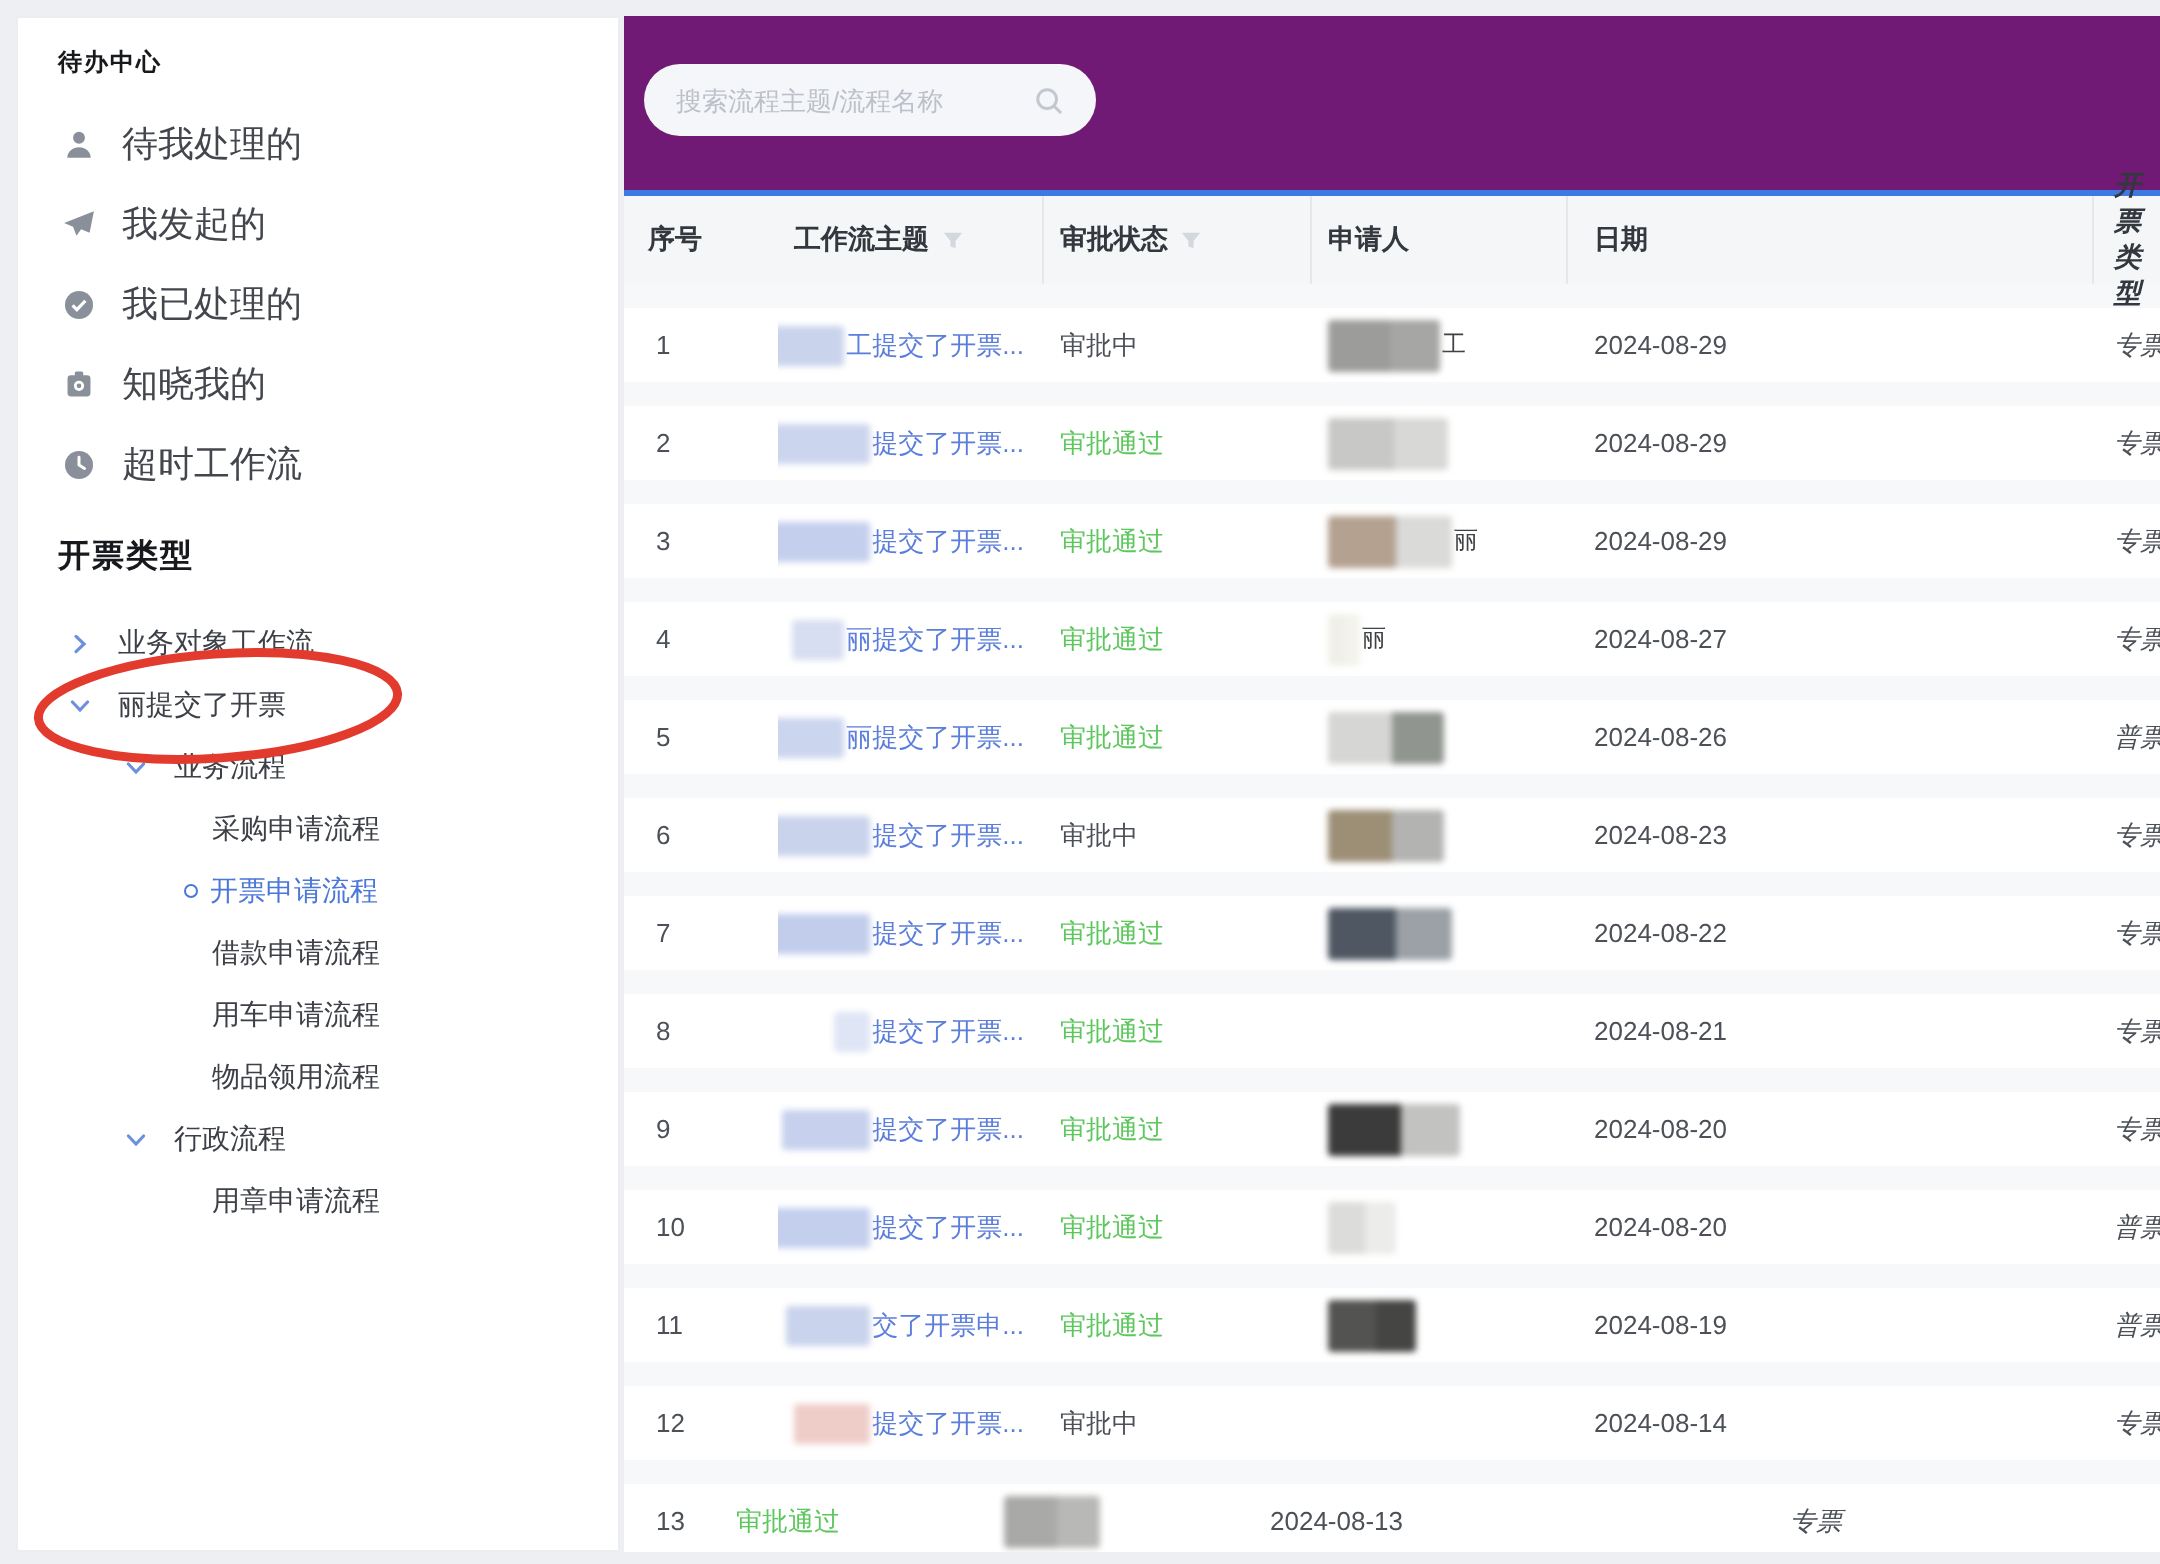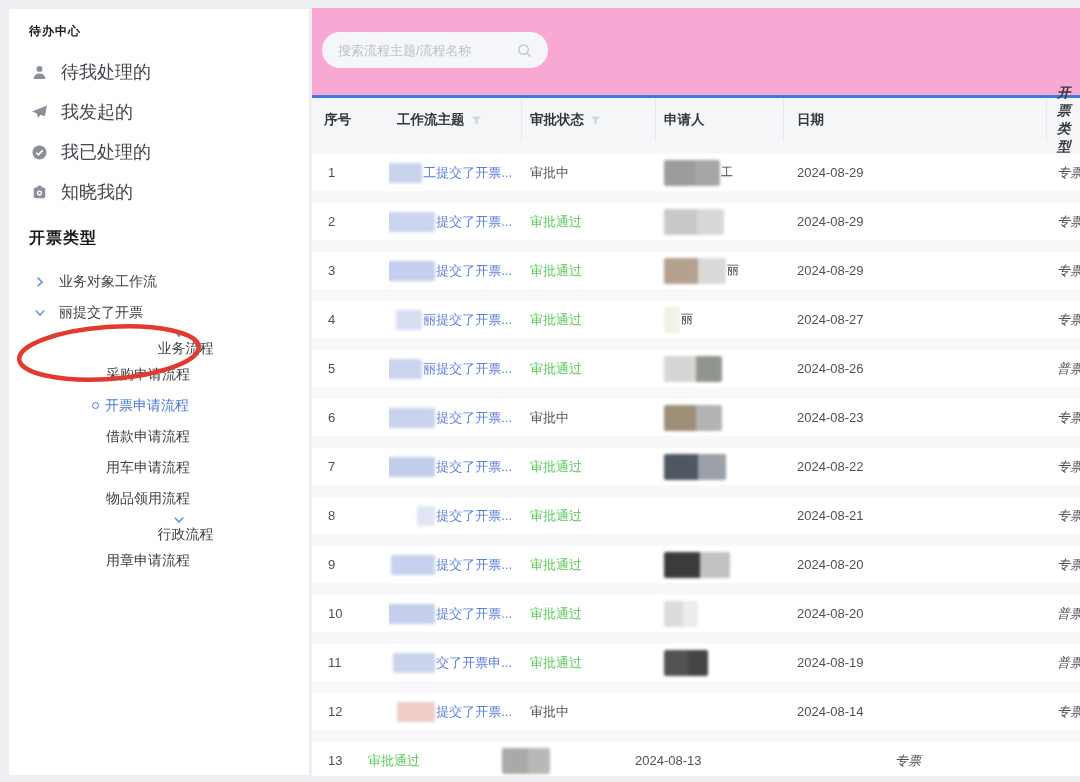--- a/index.html
+++ b/index.html
@@ -20,28 +20,28 @@
   .menu-item { height:40px; display:flex; align-items:center; padding-left:22px; cursor:pointer; }
   .mi-icon { width:17px; height:17px; margin-right:13px; color:#8a9099; flex:none; display:flex; align-items:center; }
   .mi-icon svg { width:17px; height:17px; }
   .mi-label { font-size:18px; color:#43474d; }
   .sb-title2 { margin:16px 0 0 20px; font-size:16px; font-weight:bold; color:#17191d; letter-spacing:1px; }
   .tree { margin-top:17px; position:relative; }
   .tree-item { height:31px; display:flex; align-items:center; font-size:14px; color:#3d4147; cursor:pointer; }
   .tree-item .chev { width:12px; height:12px; margin-right:13px; color:var(--chevron-blue); flex:none; display:flex; align-items:center; }
   .tree-item .chev svg { width:12px; height:12px; }
   .lvl1 { padding-left:25px; }
-  .lvl2 { padding-left:53px;flex-direction:column; }
+  .lvl2 { padding-left:53px; }
   .lvl3 { padding-left:97px; }
   .lvl3.selected { padding-left:83px; }
   .ring { width:7px; height:7px; border:1.6px solid var(--selected-blue); border-radius:50%; margin-right:6px; flex:none; }
   .selected .tree-label { color:var(--selected-blue); }
   .annotation { position:absolute; left:4px; top:314px; width:192px; height:60px; pointer-events:none; }
   
-  .main { position:absolute; left:312px; top:8px; width:768px; height:768px; background:#f9a8d4; overflow:hidden; }
+  .main { position:absolute; left:312px; top:8px; width:768px; height:768px; background:#701a75; overflow:hidden; }
   .search-pill {
     position:absolute; left:10px; top:24px; width:226px; height:36px;
     background:#f5f6f9; border-radius:18px;
     display:flex; align-items:center; padding:0 16px;
   }
   .search-pill input { flex:1; border:none; background:transparent; outline:none; font-size:13px; color:#333;
     font-family:inherit; min-width:0; }
   .search-pill input::placeholder { color:#bcc1c9; }
   .search-icon { width:15px; height:15px; color:#c3c8d0; flex:none; }
   .table { position:absolute; left:0; top:87px; width:768px; border-top:3px solid var(--accent-blue); }
@@ -101,20 +101,29 @@
     <span class="mi-icon">
           <svg viewBox="0 0 16 16">
             <rect x="2.6" y="3.4" width="10.8" height="10" rx="1.6" fill="currentColor"></rect>
             <rect x="6" y="1.6" width="4" height="2.4" rx="0.8" fill="currentColor"></rect>
             <circle cx="8" cy="8.4" r="2.4" fill="#fff"></circle>
             <circle cx="8" cy="8.4" r="1.1" fill="currentColor"></circle>
           </svg>
         </span>
     <span class="mi-label">知晓我的</span>
   </div>
+      <div class="menu-item">
+    <span class="mi-icon">
+          <svg viewBox="0 0 16 16">
+            <circle cx="8" cy="8" r="6.6" fill="currentColor"></circle>
+            <path d="M8 4.4V8l2.6 1.6" fill="none" stroke="#fff" stroke-width="1.4" stroke-linecap="round"></path>
+          </svg>
+        </span>
+    <span class="mi-label">超时工作流</span>
+  </div>
     </nav>
   <div class="sb-title2">开票类型</div>
   <div class="tree">
       <div class="tree-item lvl1">
     <span class="chev">
           <svg viewBox="0 0 12 12">
             <path d="M4 2.2l4 3.8-4 3.8" fill="none" stroke="currentColor" stroke-width="1.6" stroke-linecap="round"></path>
           </svg>
         </span>
 

